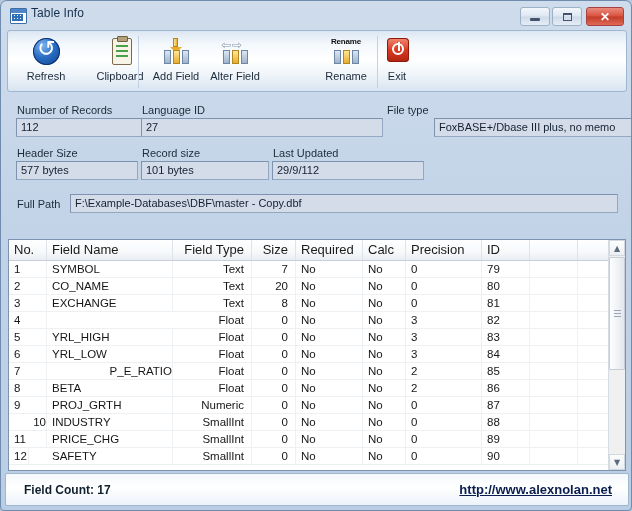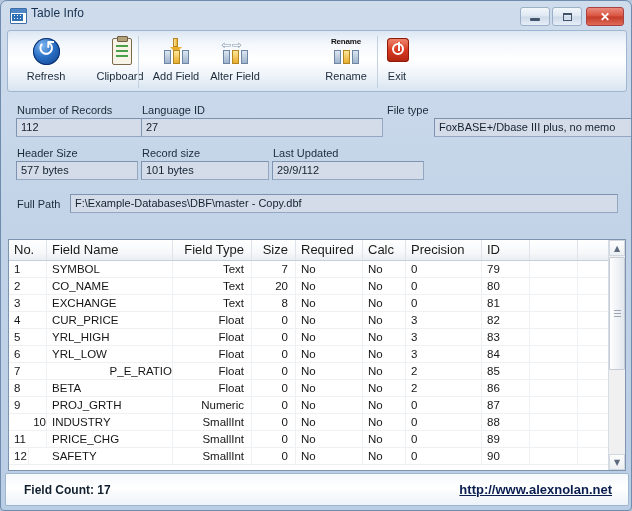--- a/index.html
+++ b/index.html
@@ -534,21 +534,20 @@
           <div class="gcell ta-r" style="left: 243px; width: 44px;">8</div>
           <div class="gcell ta-l" style="left: 287px; width: 67px;">No</div>
           <div class="gcell ta-l" style="left: 354px; width: 43px;">No</div>
           <div class="gcell ta-l" style="left: 397px; width: 76px;">0</div>
           <div class="gcell ta-l" style="left: 473px; width: 48px;">81</div>
           <div class="gcell ta-l" style="left: 521px; width: 48px;"></div>
           <div class="gcell ta-l" style="left: 569px; width: 32px;"></div>
         </div>
         <div class="grow" style="top: 51px;">
           <div class="gcell ta-l" style="left: 0px; width: 38px;">4</div>
-          <div class="gcell ta-l" style="left: 38px; width: 126px;">CUR_PRICE</div>
           <div class="gcell ta-r" style="left: 164px; width: 79px;">Float</div>
           <div class="gcell ta-r" style="left: 243px; width: 44px;">0</div>
           <div class="gcell ta-l" style="left: 287px; width: 67px;">No</div>
           <div class="gcell ta-l" style="left: 354px; width: 43px;">No</div>
           <div class="gcell ta-l" style="left: 397px; width: 76px;">3</div>
           <div class="gcell ta-l" style="left: 473px; width: 48px;">82</div>
           <div class="gcell ta-l" style="left: 521px; width: 48px;"></div>
           <div class="gcell ta-l" style="left: 569px; width: 32px;"></div>
         </div>
         <div class="grow" style="top: 68px;">

